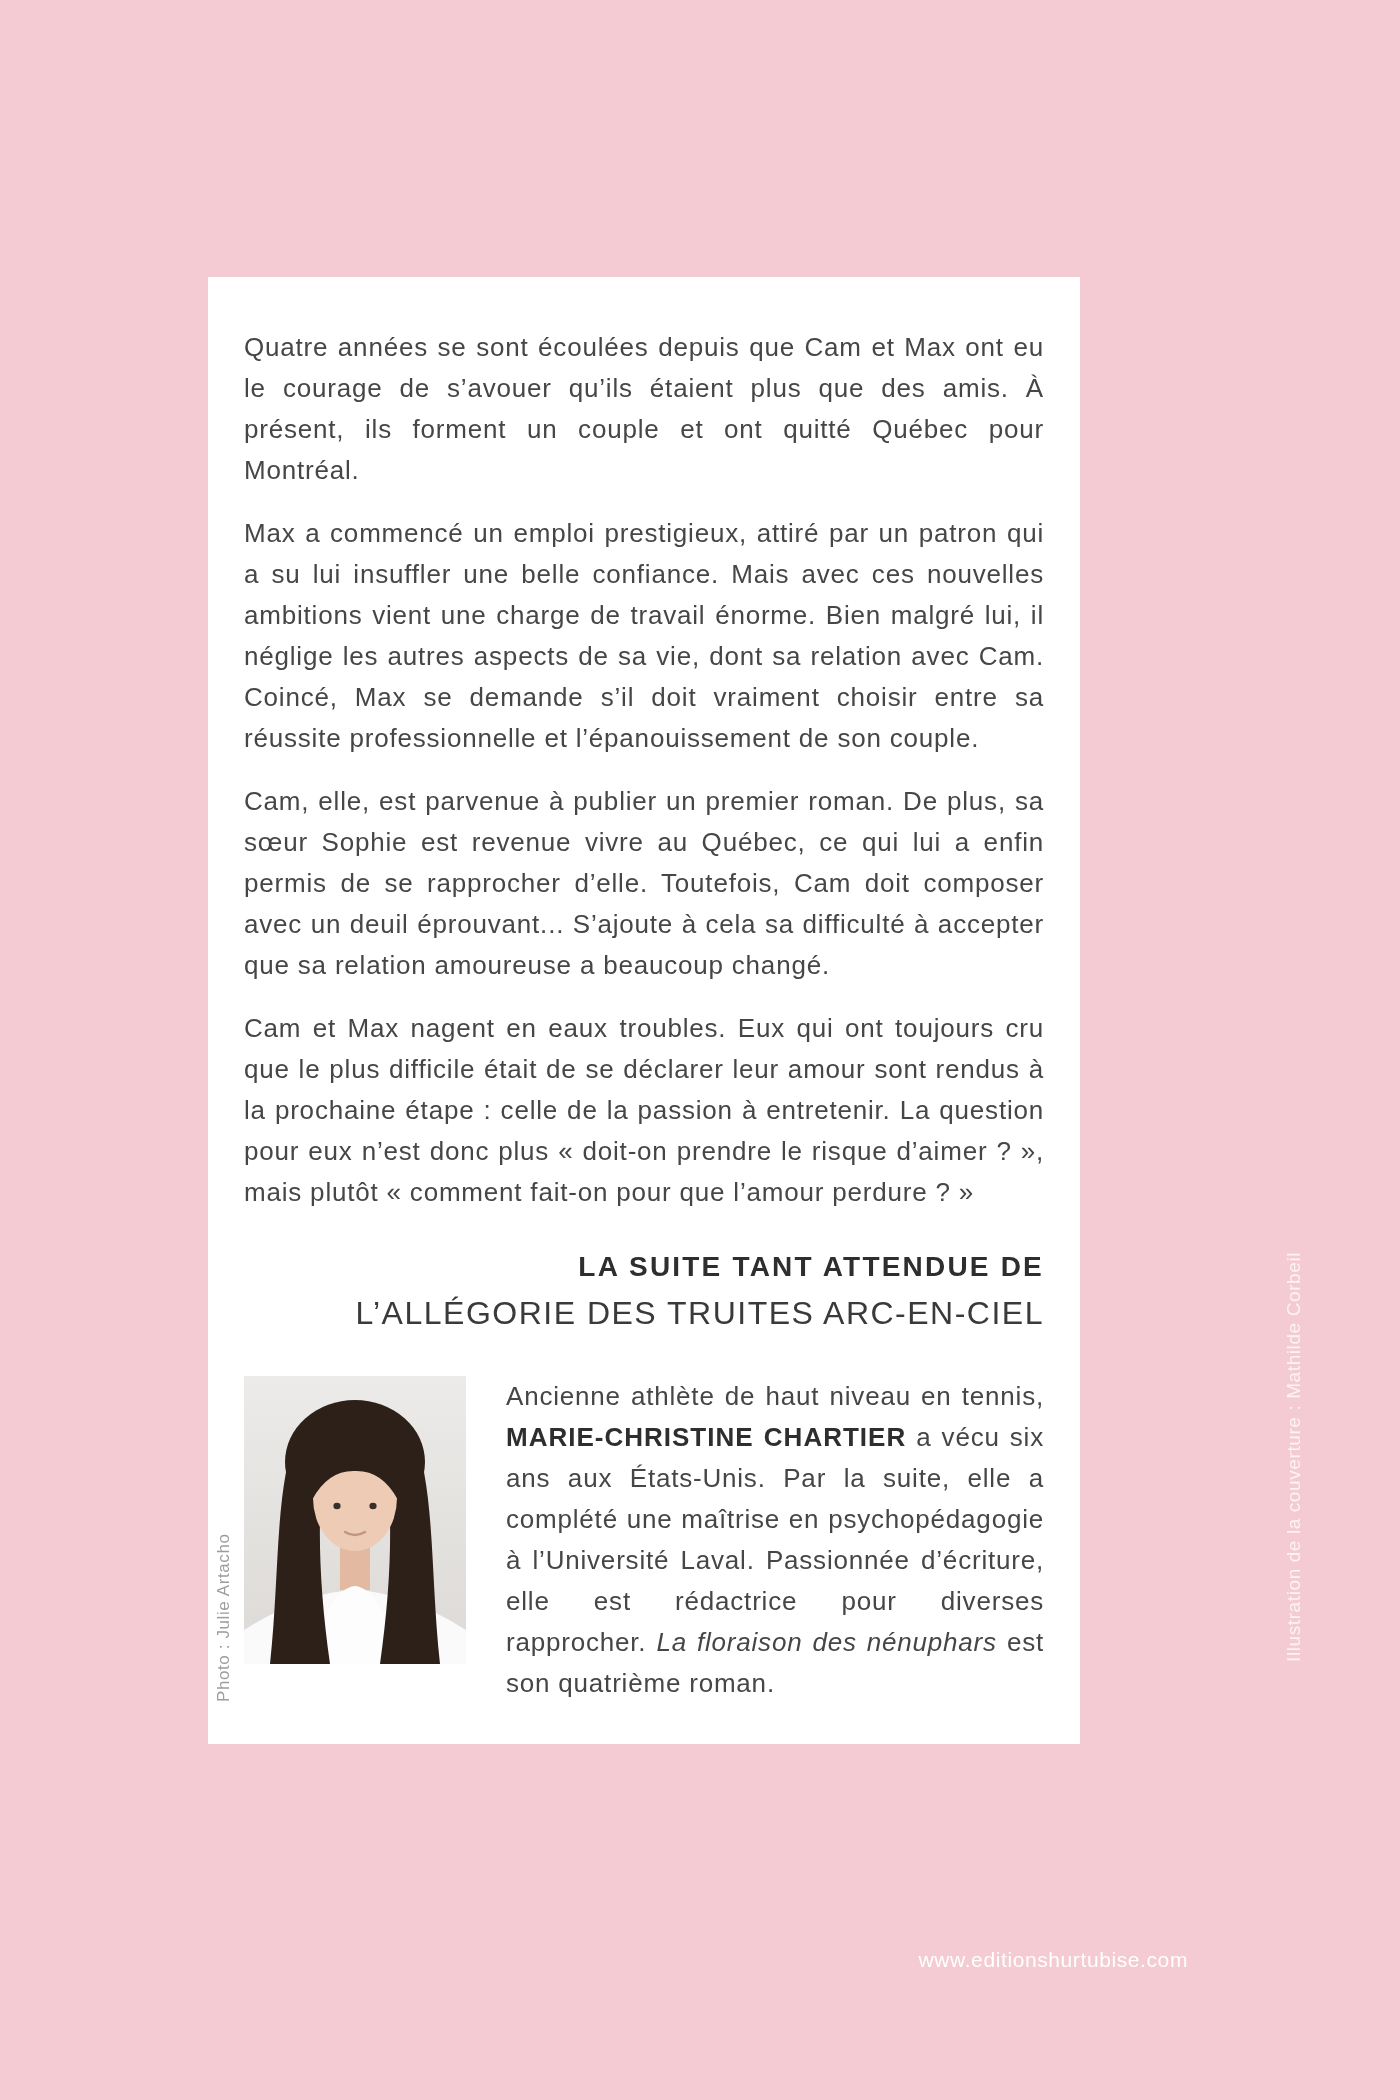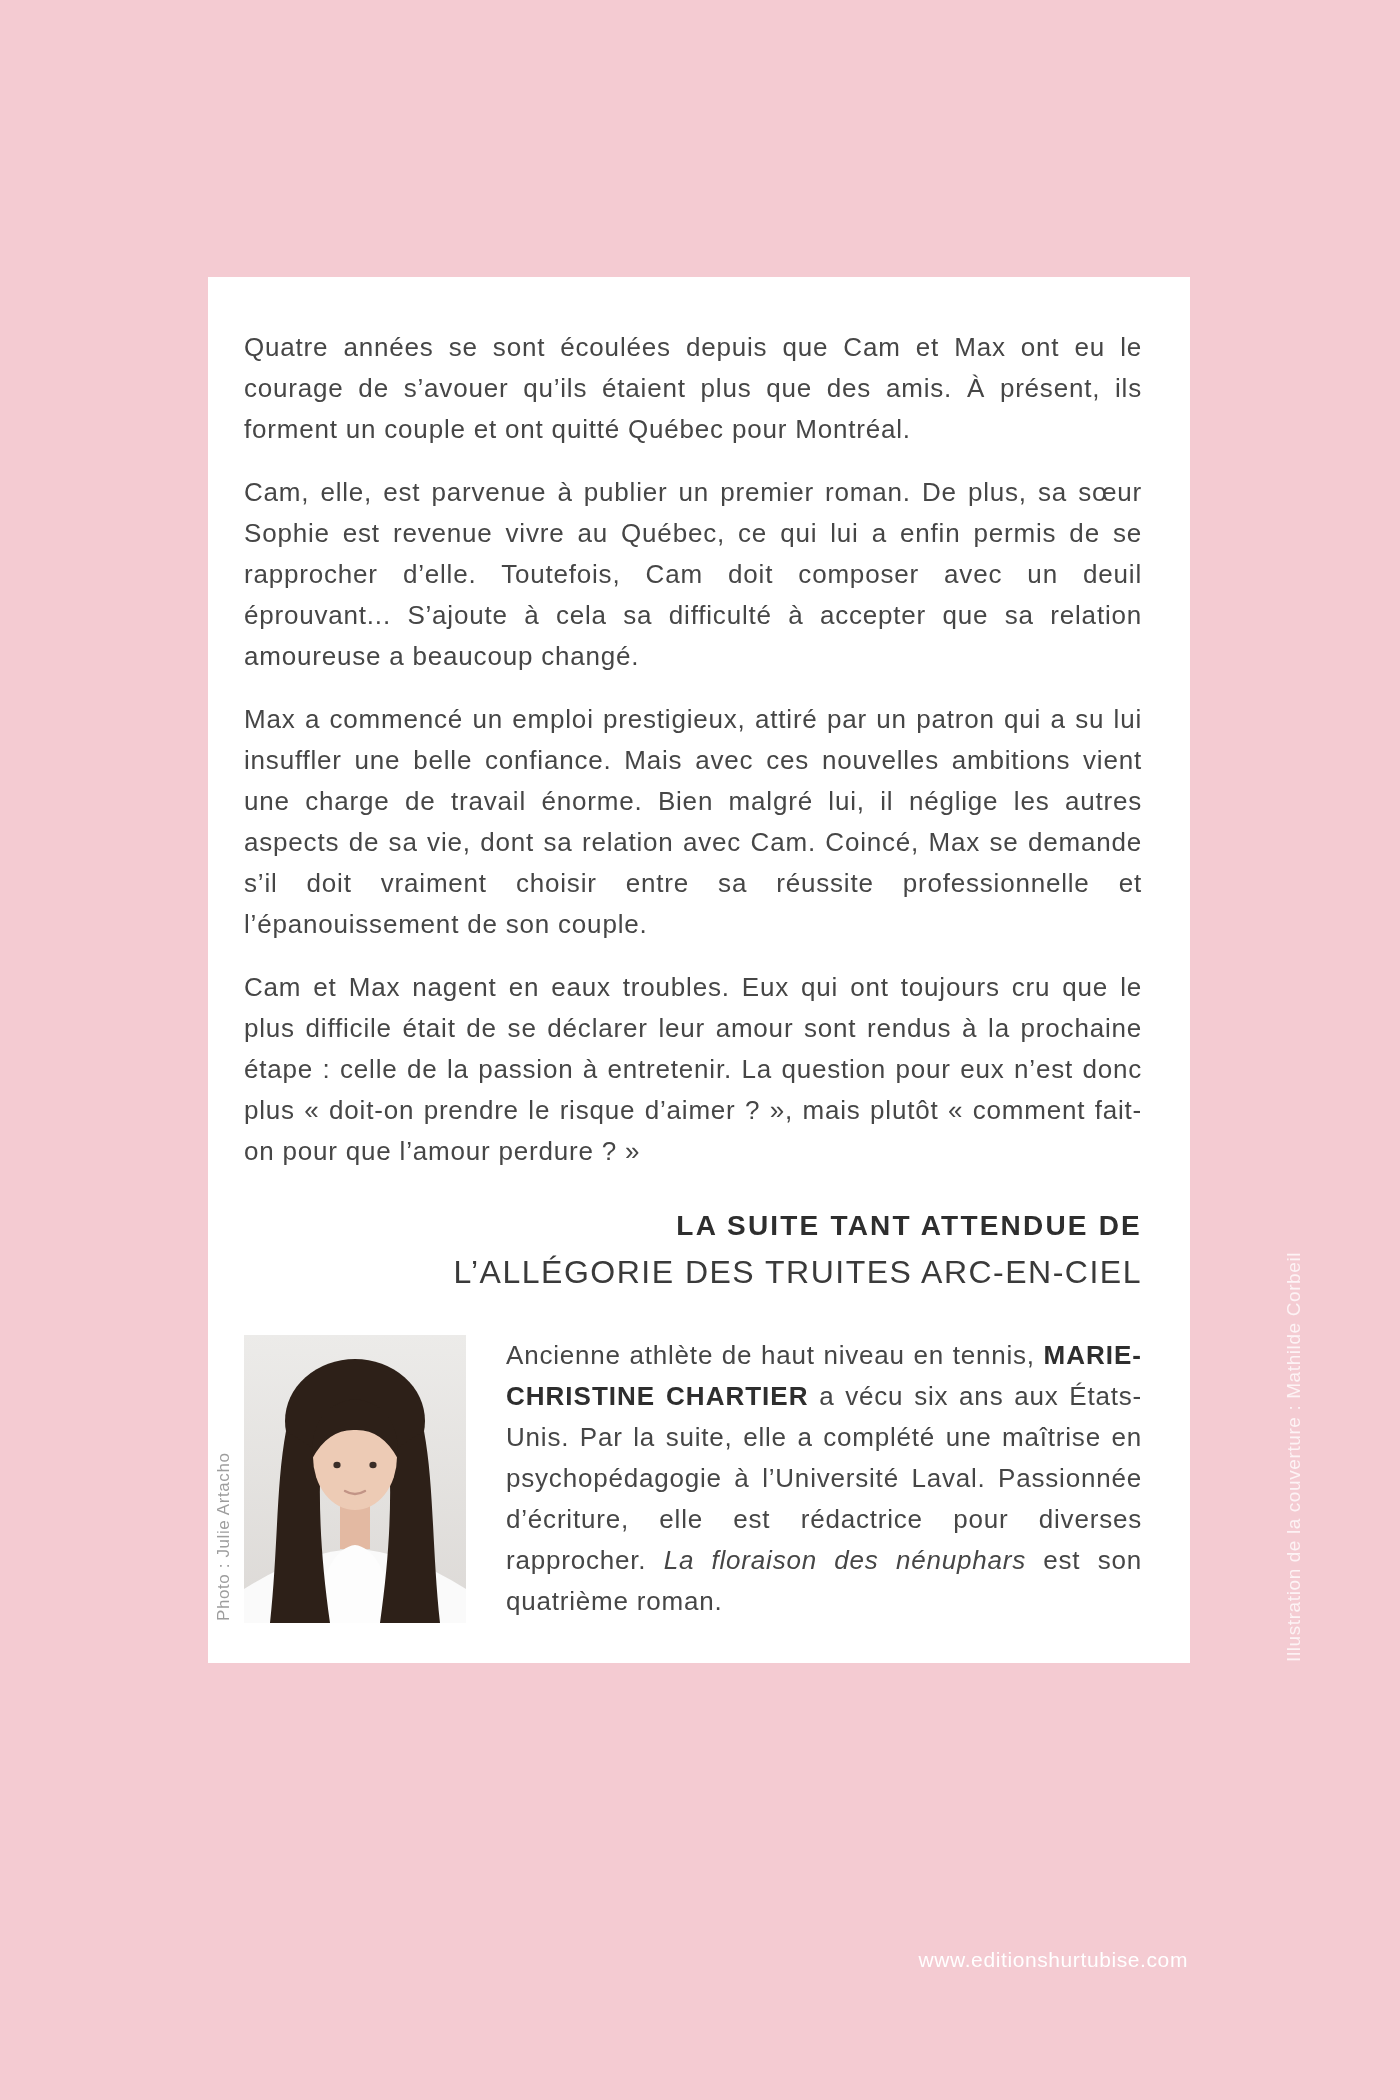--- a/index.html
+++ b/index.html
@@ -8,24 +8,24 @@
     position: relative;
     background: #f4cbd2;
     font-family: "Liberation Sans", sans-serif;
     overflow: hidden;
   }
 
   .panel {
     position: absolute;
     left: 208px;
     top: 277px;
-    width: 982px;
+    width: 872px;
     min-height: 1386px;
     background: #ffffff;
-    padding: 50px 48px 40px 36px;
+    padding: 50px 36px 40px 36px;
   }
 
   .synopsis p {
     font-size: 26px;
     line-height: 41px;
     letter-spacing: 0.8px;
     color: #464646;
     text-align: justify;
     margin-bottom: 22px;
   }
@@ -107,22 +107,22 @@
     text-decoration: none;
   }
 </style>
 </head>
 <body>
 
 <div class="panel">
 
   <div class="synopsis">
     <p>Quatre années se sont écoulées depuis que Cam et Max ont eu le courage de s’avouer qu’ils étaient plus que des amis. À présent, ils forment un couple et ont quitté Québec pour Montréal.</p>
+    <p>Max a commencé un emploi prestigieux, attiré par un patron qui a su lui insuffler une belle confiance. Mais avec ces nouvelles ambitions vient une charge de travail énorme. Bien malgré lui, il néglige les autres aspects de sa vie, dont sa relation avec Cam. Coincé, Max se demande s’il doit vraiment choisir entre sa réussite professionnelle et l’épanouissement de son couple.</p>
     <p>Cam, elle, est parvenue à publier un premier roman. De plus, sa sœur Sophie est revenue vivre au Québec, ce qui lui a enfin permis de se rapprocher d’elle. Toutefois, Cam doit composer avec un deuil éprouvant... S’ajoute à cela sa difficulté à accepter que sa relation amoureuse a beaucoup changé.</p>
-    <p>Max a commencé un emploi prestigieux, attiré par un patron qui a su lui insuffler une belle confiance. Mais avec ces nouvelles ambitions vient une charge de travail énorme. Bien malgré lui, il néglige les autres aspects de sa vie, dont sa relation avec Cam. Coincé, Max se demande s’il doit vraiment choisir entre sa réussite professionnelle et l’épanouissement de son couple.</p>
     <p>Cam et Max nagent en eaux troubles. Eux qui ont toujours cru que le plus difficile était de se déclarer leur amour sont rendus à la prochaine étape : celle de la passion à entretenir. La question pour eux n’est donc plus « doit-on prendre le risque d’aimer ? », mais plutôt « comment fait-on pour que l’amour perdure ? »</p>
   </div>
 
   <div class="teaser">
     <div class="teaser-line1">LA SUITE TANT ATTENDUE DE</div>
     <div class="teaser-line2">L’ALLÉGORIE DES TRUITES ARC-EN-CIEL</div>
   </div>
 
   <div class="author">
 

